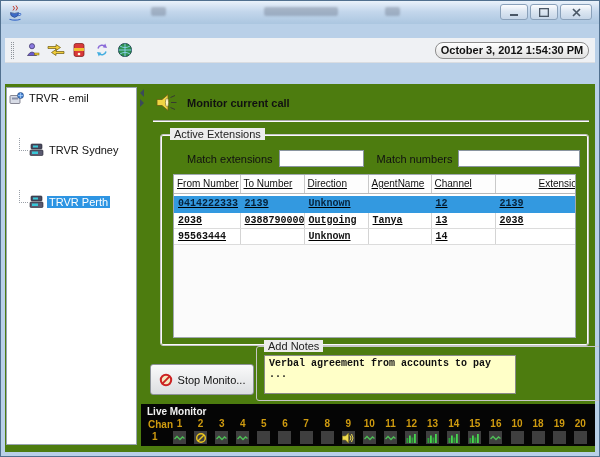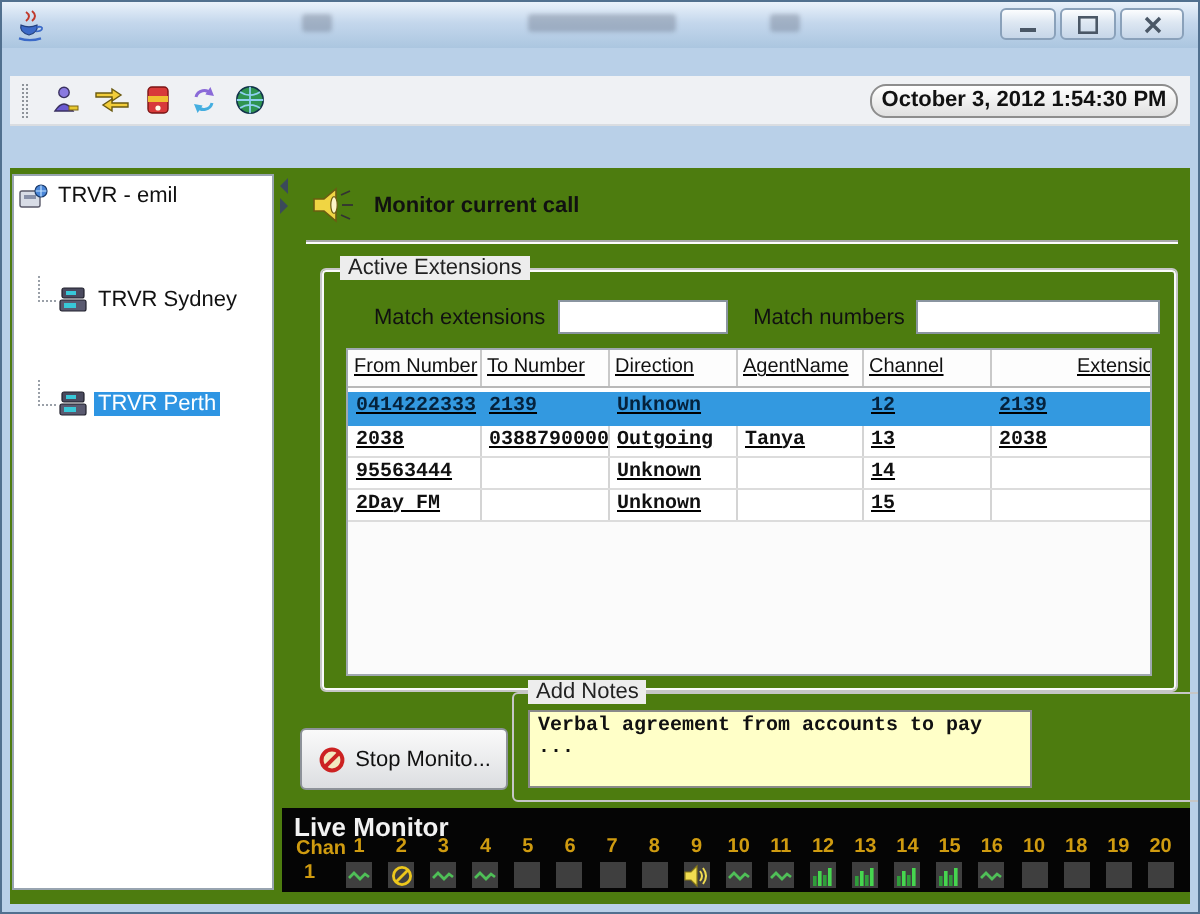--- a/index.html
+++ b/index.html
@@ -100,21 +100,21 @@
                 background:#ffffc8; border:1px solid #8a8a8a; font-family:"Liberation Mono","DejaVu Sans Mono",monospace;
                 font-size:10px; font-weight:bold; color:#111; padding:2px 4px; overflow:hidden; }
   .btn { border:1px solid #8d9299; border-radius:3px; background:linear-gradient(#fafafa,#dcdee1);
          font-size:11px; color:#111; font-family:"Liberation Sans",sans-serif; }
   .stop-btn { position:absolute; left:8px; top:280px; width:104px; height:31px;
               display:flex; align-items:center; justify-content:center; gap:5px; }
   .addnote-btn { position:absolute; right:6px; top:10px; width:55px; height:32px; }
 
   
   .live-monitor { position:absolute; left:136px; right:0; top:320px; bottom:6px; background:#050505; overflow:hidden; }
-  .lm-title { position:absolute; left:6px; top:2px; font-size:13px; font-weight:bold; color:#f2f2f2; }
+  .lm-title { position:absolute; left:6px; top:2px; font-size:10px; font-weight:bold; color:#f2f2f2; }
   .lm-chan-label { position:absolute; left:7px; top:15px; font-size:10px; font-weight:bold; color:#cf9b10; }
   .lm-row-label  { position:absolute; left:11px; top:27px; font-size:10px; font-weight:bold; color:#cf9b10; }
   .channel-strip { position:absolute; left:31px; right:7px; top:14px; display:flex; justify-content:space-between; }
   .chan-col { width:15px; text-align:center; }
   .chan-num { font-size:10px; font-weight:bold; color:#cf9b10; height:12px; line-height:12px; }
   .chan-box { width:13px; height:13px; background:#3f3f3f; margin:1px auto 0;
               display:flex; align-items:center; justify-content:center; }
 </style>
 </head>
 <body>
@@ -299,28 +299,20 @@
                   <td>2038</td>
                 </tr>
                 <tr class="data-row">
                   <td>95563444</td>
                   <td></td>
                   <td>Unknown</td>
                   <td></td>
                   <td>14</td>
                   <td></td>
                 </tr>
-                <tr class="data-row">
-                  <td>2Day FM</td>
-                  <td></td>
-                  <td>Unknown</td>
-                  <td></td>
-                  <td>15</td>
-                  <td></td>
-                </tr>
               </tbody>
           </table>
         </div>
       </div>
 
       <button class="btn stop-btn">
         <svg width="14" height="14" viewBox="0 0 14 14">
           <circle cx="7" cy="7" r="5.2" fill="#f2e9c0" stroke="#cc2222" stroke-width="2"></circle>
           <line x1="3.4" y1="10.6" x2="10.6" y2="3.4" stroke="#cc2222" stroke-width="2"></line>
         </svg>

